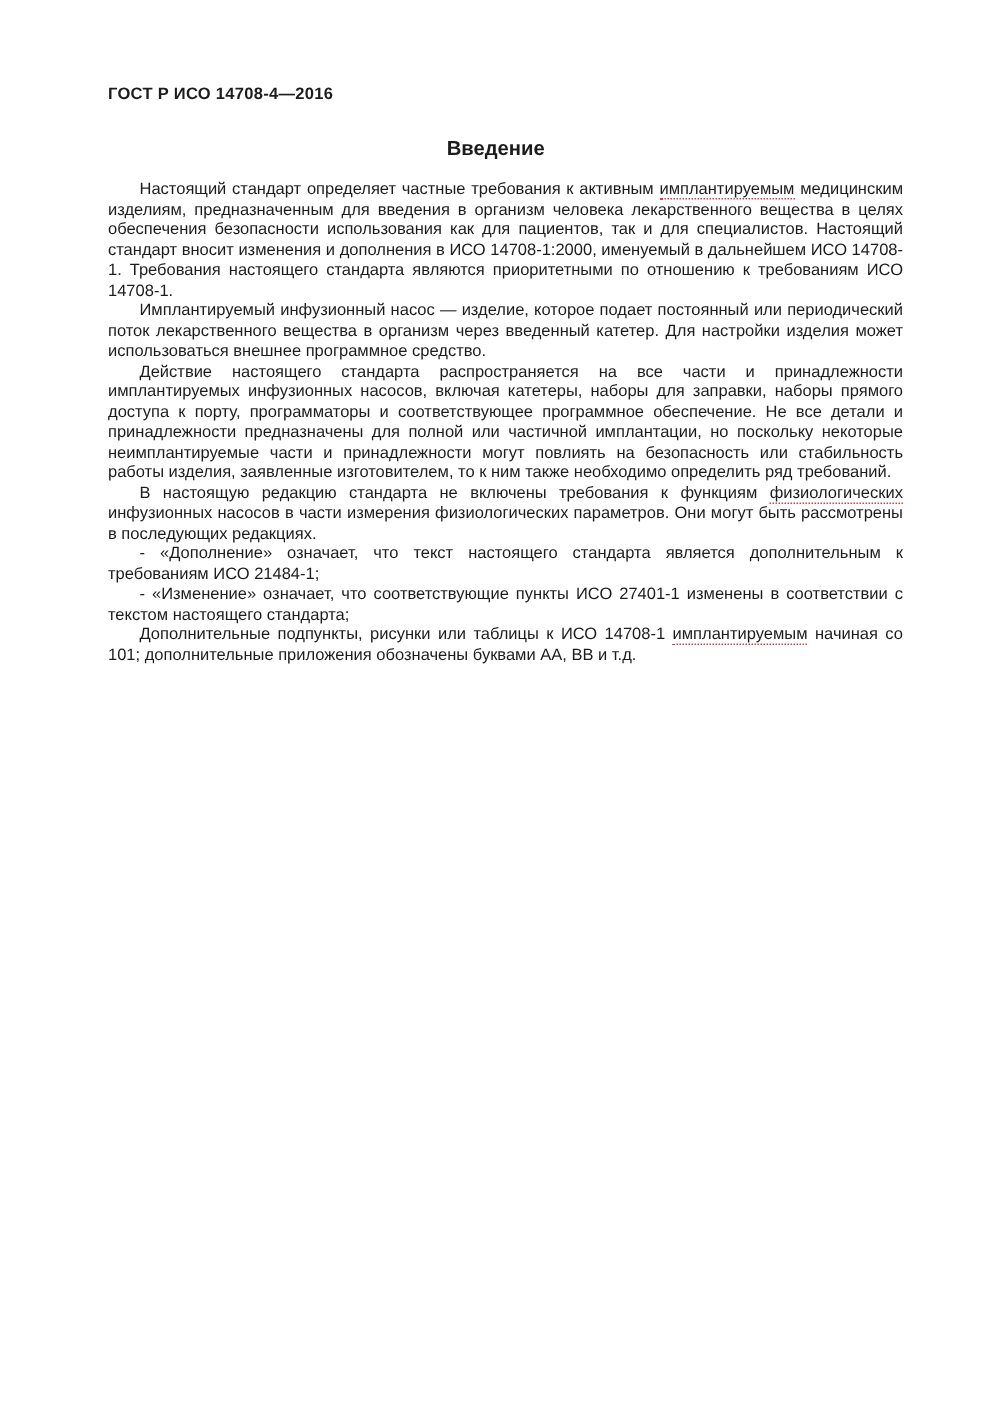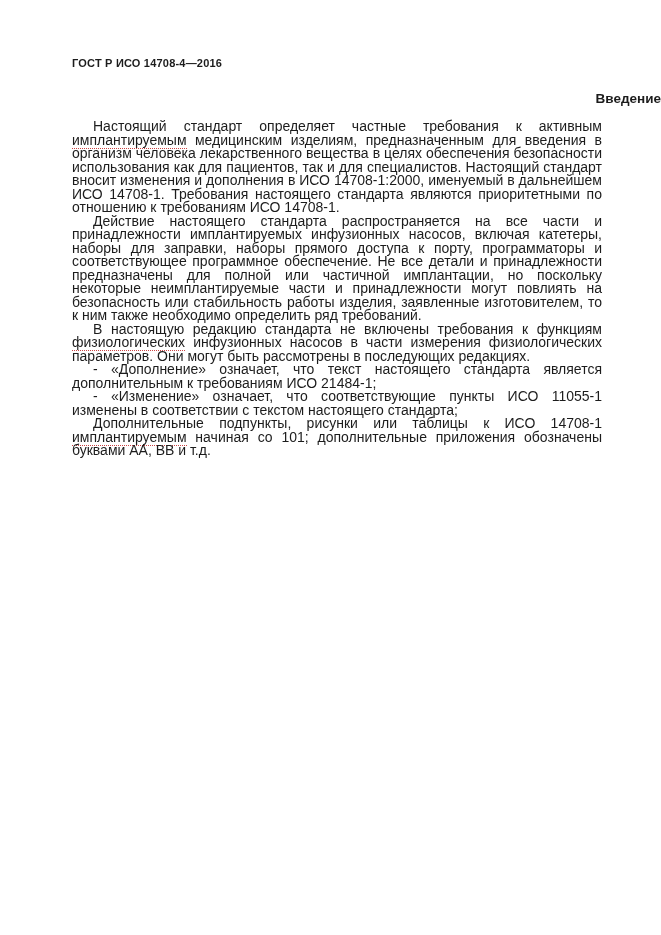--- a/index.html
+++ b/index.html
@@ -19,30 +19,30 @@
     font-size: 11px;
     font-weight: bold;
     letter-spacing: 0.2px;
     white-space: nowrap;
   }
   .doc-title {
     position: absolute;
     left: 0;
     right: 0;
     top: 91px;
-    text-align: right;
+    text-align: center;
     font-size: 13.5px;
     font-weight: bold;
   }
   .body-text {
     position: absolute;
     left: 72px;
     right: 59px;
     top: 120px;
-    font-size: 14px;
+    font-size: 11px;
     line-height: 13.5px;
     text-align: justify;
   }
   .body-text p {
     margin: 0;
     padding: 0;
     text-indent: 21px;
   }
   .spell {
     border-bottom: 1px dotted var(--spell-color, #cc4444);
@@ -59,21 +59,22 @@
 </head>
 <body>
 
 <div class="page" style="color: rgb(28, 28, 28); background: rgb(255, 255, 255);">
   <div class="doc-number">ГОСТ Р ИСО 14708-4—2016</div>
 
   <div class="doc-title">Введение</div>
 
   <div class="body-text" id="body-text">
       <p>Настоящий стандарт определяет частные требования к активным <span class="spell">имплантируемым</span> медицинским изделиям, предназначенным для введения в организм человека лекарственного вещества в целях обеспечения безопасности использования как для пациентов, так и для специалистов. Настоящий стандарт вносит изменения и дополнения в ИСО 14708-1:2000, именуемый в дальнейшем ИСО 14708-1. Требования настоящего стандарта являются приоритетными по отношению к требованиям ИСО 14708-1.</p>
+      <p>Имплантируемый инфузионный насос — изделие, которое подает постоянный или периодический поток лекарственного вещества в организм через введенный катетер. Для настройки изделия может использоваться внешнее программное средство.</p>
       <p>Действие настоящего стандарта распространяется на все части и принадлежности имплантируемых инфузионных насосов, включая катетеры, наборы для заправки, наборы прямого доступа к порту, программаторы и соответствующее программное обеспечение. Не все детали и принадлежности предназначены для полной или частичной имплантации, но поскольку некоторые неимплантируемые части и принадлежности могут повлиять на безопасность или стабильность работы изделия, заявленные изготовителем, то к ним также необходимо определить ряд требований.</p>
       <p>В настоящую редакцию стандарта не включены требования к функциям <span class="spell">физиологических</span> инфузионных насосов в части измерения физиологических параметров. Они могут быть рассмотрены в последующих редакциях.</p>
       <p>- «Дополнение» означает, что текст настоящего стандарта является дополнительным к требованиям ИСО 21484-1;</p>
-      <p>- «Изменение» означает, что соответствующие пункты ИСО 11055-1 изменены в соответствии с текстом настоящего стандарта;</p>
+      <p>- «Изменение» означает, что соответствующие пункты ИСО 27401-1 изменены в соответствии с текстом настоящего стандарта;</p>
       <p>Дополнительные подпункты, рисунки или таблицы к ИСО 14708-1 <span class="spell">имплантируемым</span> начиная со 101; дополнительные приложения обозначены буквами АА, ВВ и т.д.</p>
     </div>
 
   <div class="page-number">IV</div>
 </div>
 
 </body></html>

